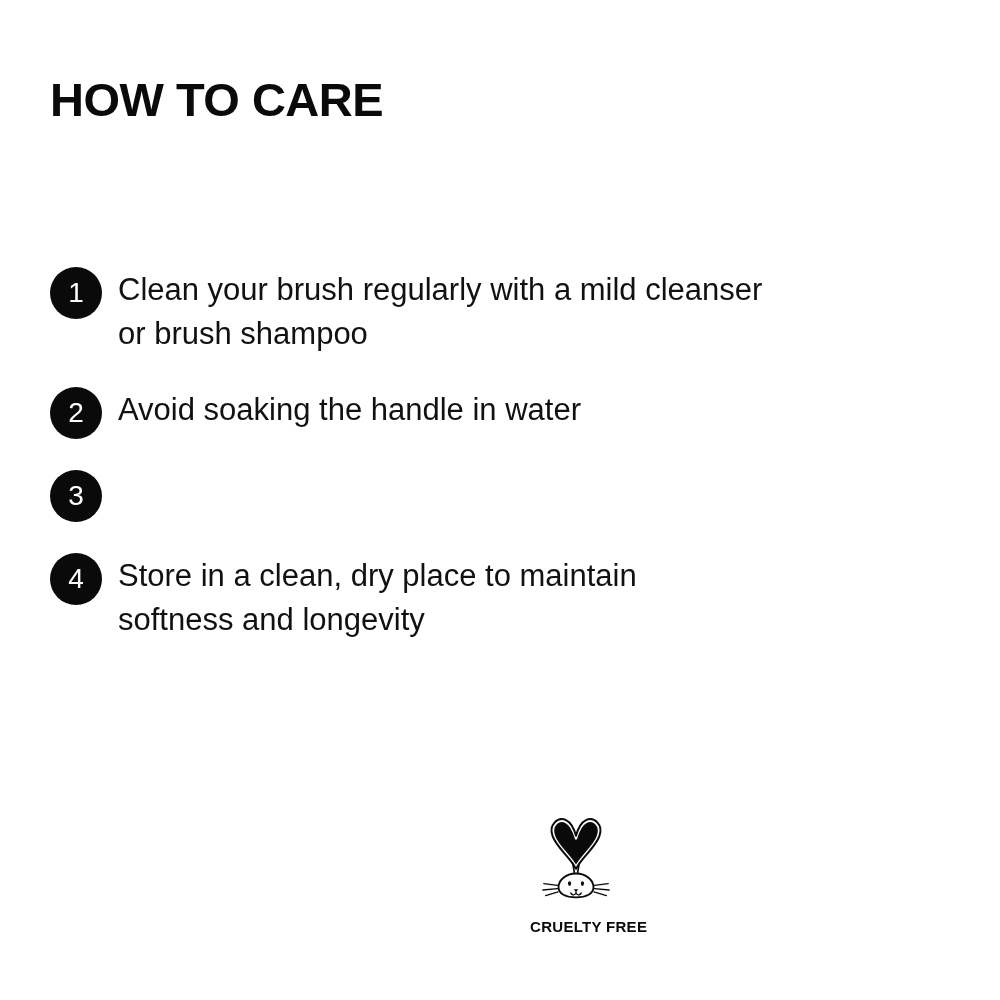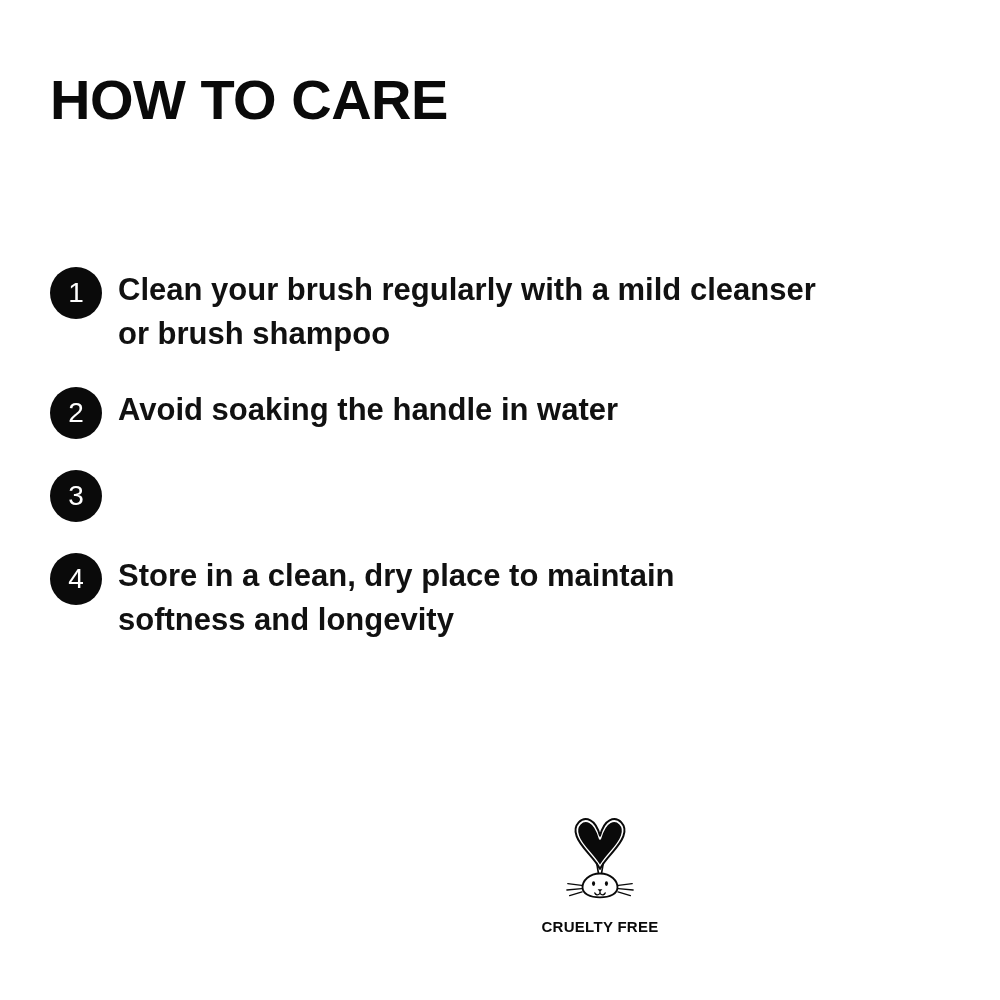--- a/index.html
+++ b/index.html
@@ -25,21 +25,21 @@
   
   #heading {
     position: absolute;
     left: 50px;
     top: 64px;
     width: 900px;
   }
   .heading-line {
     font-family: "Liberation Sans", sans-serif;
     font-weight: 700;
-    font-size: 56px;
+    font-size: 47px;
     line-height: 72px;
     letter-spacing: -0.5px;
     color: #0a0a0a;
     white-space: nowrap;
     text-transform: uppercase;
   }
 
   
   #steps {
     position: absolute;
@@ -67,21 +67,21 @@
     line-height: 52px;
     text-align: center;
     margin-top: 1px;
     user-select: none;
   }
 
   .step-text {
     flex: 1 1 auto;
     margin-left: 16px;
     font-family: "Liberation Sans", sans-serif;
-    font-weight: 700;
+    font-weight: 400;
     font-size: 31px;
     line-height: 44px;
     color: #111111;
     letter-spacing: 0px;
     padding-top: 2px;
     white-space: pre-line;
   }
 
   
   #badges {
@@ -90,21 +90,21 @@
     top: 810px;
     width: 440px;
     display: flex;
     justify-content: space-between;
     align-items: flex-end;
   }
   .badge {
     width: 140px;
     display: flex;
     flex-direction: column;
-    align-items: center;
+    align-items: flex-start;
   }
   .badge-icon {
     height: 92px;
     display: flex;
     align-items: flex-end;
     justify-content: center;
   }
   .badge-label {
     margin-top: 16px;
     font-family: "Liberation Sans", sans-serif;

